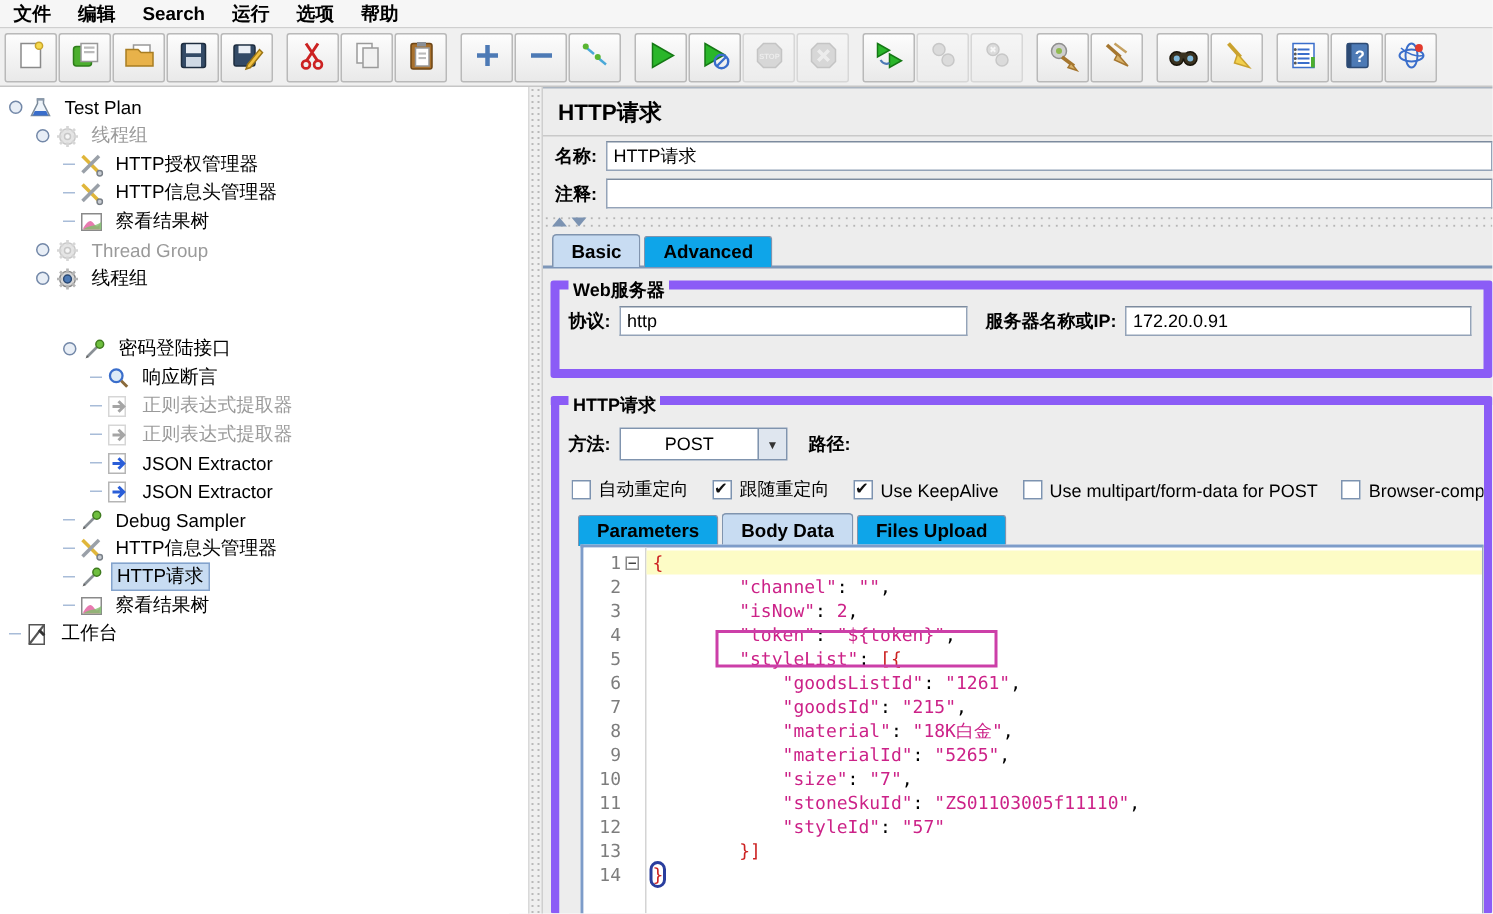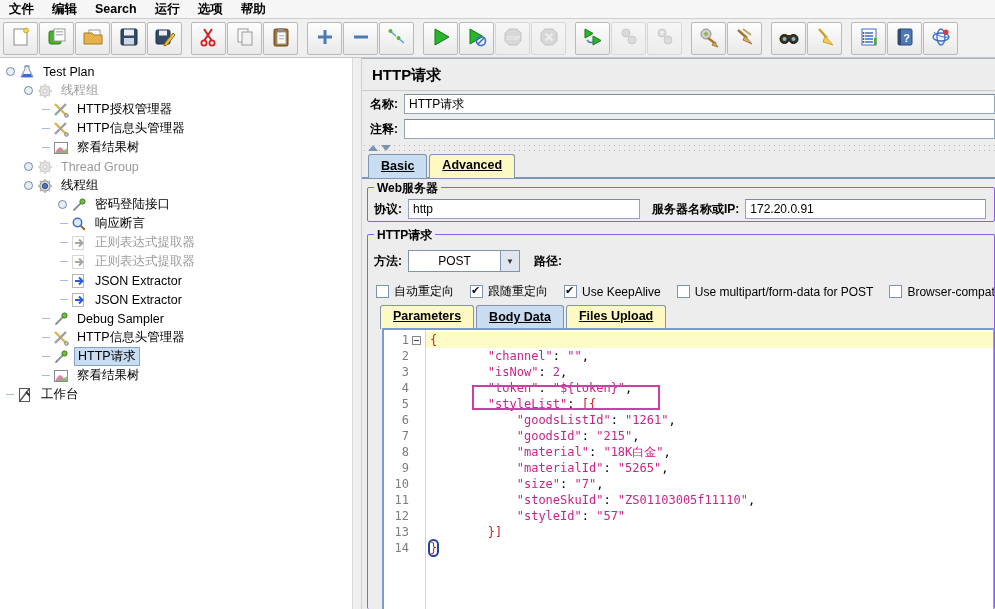--- a/index.html
+++ b/index.html
@@ -43,27 +43,27 @@
   .field-row { display:flex; align-items:center; padding:3px 0 2px 8px;text-align:center; }
   .field-label { font-weight:bold; margin-right:6px; white-space:nowrap; }
   .text-field { height:20px; background:#fff; border:1px solid #94a3b8; border-top-color:#7d8b9e;
     padding:1px 4px; font-size:12px; flex:1; display:flex; align-items:center; }
   #hsplit { height:10px; margin-top:2px; background-image:radial-gradient(#b5b5b5 22%, transparent 25%); background-size:5px 5px;
     display:flex; align-items:center; padding-left:6px; }
   .split-arrow { width:0; height:0; border-left:5px solid transparent; border-right:5px solid transparent; margin-right:3px; }
   .split-up { border-bottom:6px solid #7c93b2; }
   .split-down { border-top:6px solid #7c93b2; }
 
-  .tabbar { display:flex; height:24px; padding-left:6px;text-decoration:underline; }
-  .tab { border:1px solid #8094ae; border-bottom:none; background:#fef9c3; padding:3px 12px 3px 12px;
+  .tabbar { display:flex; align-items:flex-end; height:24px; padding-left:6px; }
+  .tab { border:1px solid #8094ae; border-bottom:none; background:#0ea5e9; padding:3px 12px 3px 12px;
     font-weight:bold; font-size:12.5px; margin-right:2px; border-radius:3px 3px 0 0; position:relative; top:1px; }
   .tab.selected { background:#c8dcf2; padding-top:4px; }
   #tab-content { flex:1; border-top:2px solid #7d96b8; display:flex; flex-direction:column; min-height:0; }
 
-  .groupbox { border:1px solid #8b5cf6; border-radius:2px; position:relative; margin:8px 0 0 5px; padding:8px 8px 0 6px; }
+  .groupbox { border:6px solid #8b5cf6; border-radius:2px; position:relative; margin:8px 0 0 5px; padding:8px 8px 20px 6px; }
   .legend { position:absolute; top:-8px; left:6px; background:#ededed; font-weight:bold; padding:0 3px; }
   #http-group { flex:1; display:flex; flex-direction:column; margin-top:12px; padding-bottom:0; padding-right:0; border-bottom:none; min-height:0; }
 
   .combo { width:112px; height:22px; background:#fff; border:1px solid #8094ae; display:flex; align-items:center; }
   .combo-text { flex:1; padding:0 5px; font-size:12px; }
   .combo-btn { width:19px; height:100%; background:#dfe6ef; border-left:1px solid #8094ae; display:flex; align-items:center; justify-content:center; font-size:8px; color:#333; }
 
   #check-row { display:flex; align-items:center; margin:9px 0 4px 2px; flex-wrap:nowrap; white-space:nowrap; overflow:hidden; }
   .check-item { display:flex; align-items:center; margin-right:16px; }
   .checkbox { width:13px; height:13px; background:#fff; border:1px solid #7d93b0; margin-right:5px; position:relative; flex:none; }
@@ -351,21 +351,21 @@
       <span class="tree-knob"></span>
       <span class="tree-icon">
         <svg viewBox="0 0 16 16">
           <circle cx="8" cy="8" r="5.2" fill="#d8d8d8" stroke="#8a8a8a"></circle>
           <path d="M8 1v3M8 12v3M1 8h3M12 8h3M3 3l2 2M11 11l2 2M13 3l-2 2M5 11l-2 2" stroke="#b5b5b5" stroke-width="1.8"></path>
           <circle cx="8" cy="8" r="2.6" fill="#4d7ab5" stroke="#2c4a74"></circle>
         </svg>
       </span>
       <span class="tree-label">线程组</span>
     </div>
-    <div class="tree-row" style="padding-left: 58px;">
+    <div class="tree-row" style="padding-left: 42px; margin-top: 28px;">
       <span class="tree-knob"></span>
       <span class="tree-icon">
         <svg viewBox="0 0 16 16">
           <path d="M3 13l7-7" stroke="#8a9096" stroke-width="1.8"></path>
           <circle cx="11.5" cy="4.5" r="2.6" fill="#6fbf3f" stroke="#3f7a1f"></circle>
           <path d="M2 14l2-1-1-1z" fill="#555"></path>
         </svg>
       </span>
       <span class="tree-label">密码登陆接口</span>
     </div>

